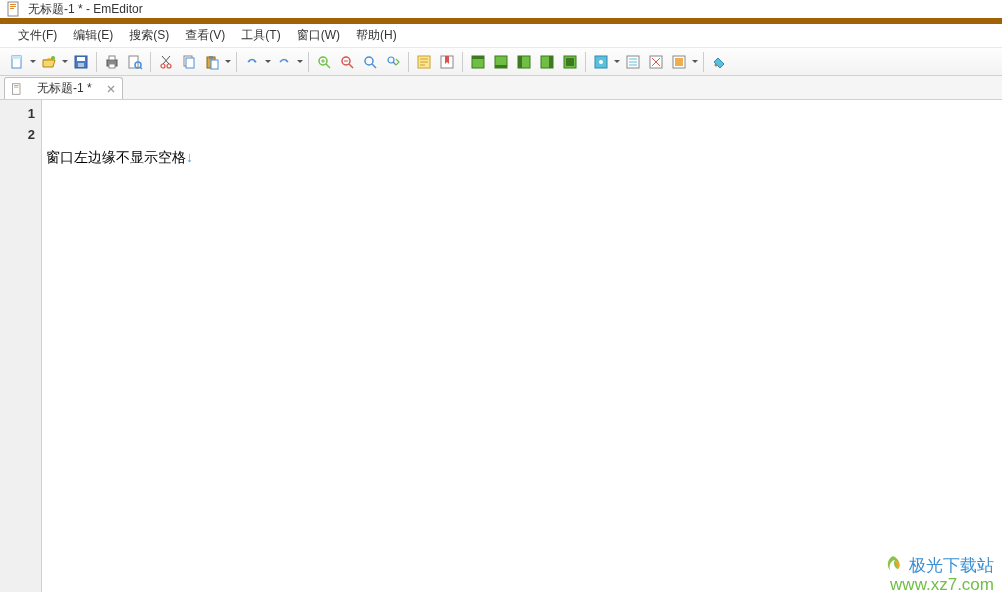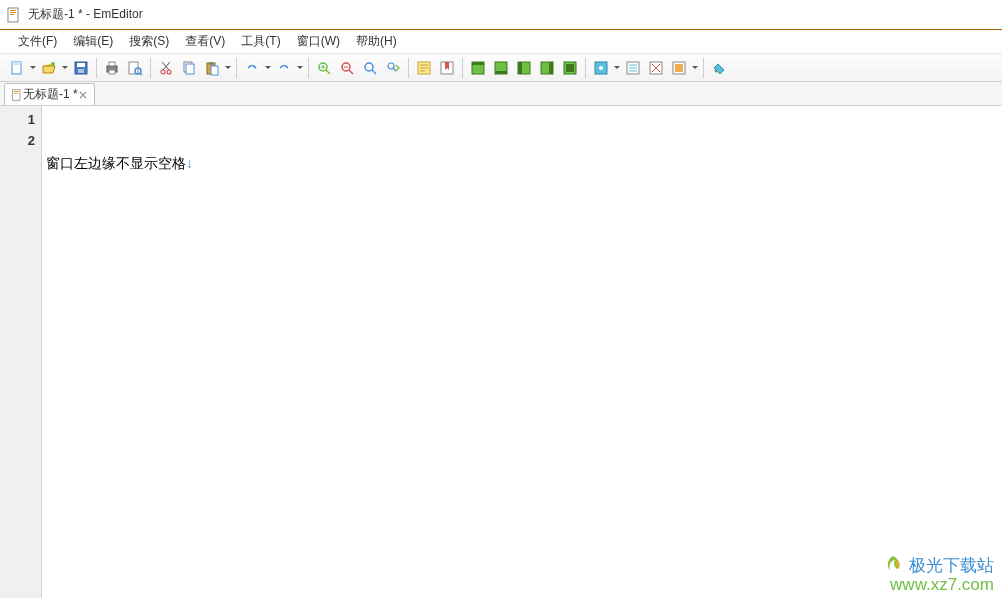--- a/index.html
+++ b/index.html
@@ -1,32 +1,32 @@
 <!DOCTYPE html>
 <html><head>
 <meta charset="utf-8">
 <style>
 * { margin: 0; padding: 0; box-sizing: border-box; }
 body { font-family: "Microsoft YaHei", "Segoe UI", sans-serif; font-size: 12px; background: #fff; overflow: hidden; width: 1002px; height: 598px; position: relative; }
 
-.titlebar { height: 30px; background: #fff; border-bottom: 1px solid #a16207; display: flex; align-items: center; padding: 0 6px; }
+.titlebar { height: 24px; background: #fff; border-bottom: 6px solid #a16207; display: flex; align-items: center; padding: 0 6px; }
 .titlebar .app-icon { width: 16px; height: 16px; margin-right: 6px; }
 .titlebar .title { color: #333; font-size: 12px; }
 
 .menubar { height: 24px; background: #fff; border-bottom: 1px solid #e8e8e8; display: flex; align-items: flex-end; padding: 0 10px; }
 .menubar .menu-item { padding: 3px 8px; color: #333; cursor: default; font-size: 12px; }
 
 .toolbar { height: 28px; background: linear-gradient(#fdfdfd,#f3f3f3); border-bottom: 1px solid #d0d0d0; display: flex; align-items: center; padding: 0 6px; gap: 1px; }
 .toolbar .btn { width: 22px; height: 22px; display: flex; align-items: center; justify-content: center; border: 1px solid transparent; cursor: default; }
 .toolbar .sep { width: 1px; height: 20px; background: #ccc; margin: 0 3px; }
 .toolbar .dd { width: 8px; display:flex; align-items:center; justify-content:center; height:22px; }
 .toolbar .dd::after { content:""; border-left:3px solid transparent; border-right:3px solid transparent; border-top:3px solid #555; }
 
 .tabbar { height: 24px; background: #f5f5f5; border-bottom: 1px solid #d0d0d0; display: flex; align-items: flex-end; padding: 0 4px; }
-.tabbar .tab { height: 22px; background: #fff; border: 1px solid #c0c0c0; border-bottom: none; border-radius: 3px 3px 0 0; display: flex; align-items: center; padding: 0 6px; gap: 0; font-size: 12px; color: #333; }
+.tabbar .tab { height: 22px; background: #fff; border: 1px solid #c0c0c0; border-bottom: none; border-radius: 3px 3px 0 0; display: flex; align-items: center; padding: 0 6px; gap: 14px; font-size: 12px; color: #333; }
 .tabbar .tab .tab-icon { width: 12px; height: 12px; }
 .tabbar .tab .close { width: 10px; height: 10px; color: #888; }
 
 .editor { display: flex; height: calc(598px - 30px - 24px - 28px - 24px); background: #fff; }
 .gutter { width: 42px; background: #f0f0f0; border-right: 1px solid #d0d0d0; text-align: right; padding-top: 3px; }
 .gutter .ln { font-size: 13px; font-weight: bold; color: #333; padding: 0 6px; height: 21px; line-height: 21px; }
 .content { flex: 1; padding: 3px 4px; font-size: 14px; color: #000; line-height: 21px; font-family: "Microsoft YaHei", sans-serif; position: relative; }
 .content .line { height: 21px; white-space: pre; margin-top: 44px; }
 .content .eol { color: #5b9bd5; }
 

